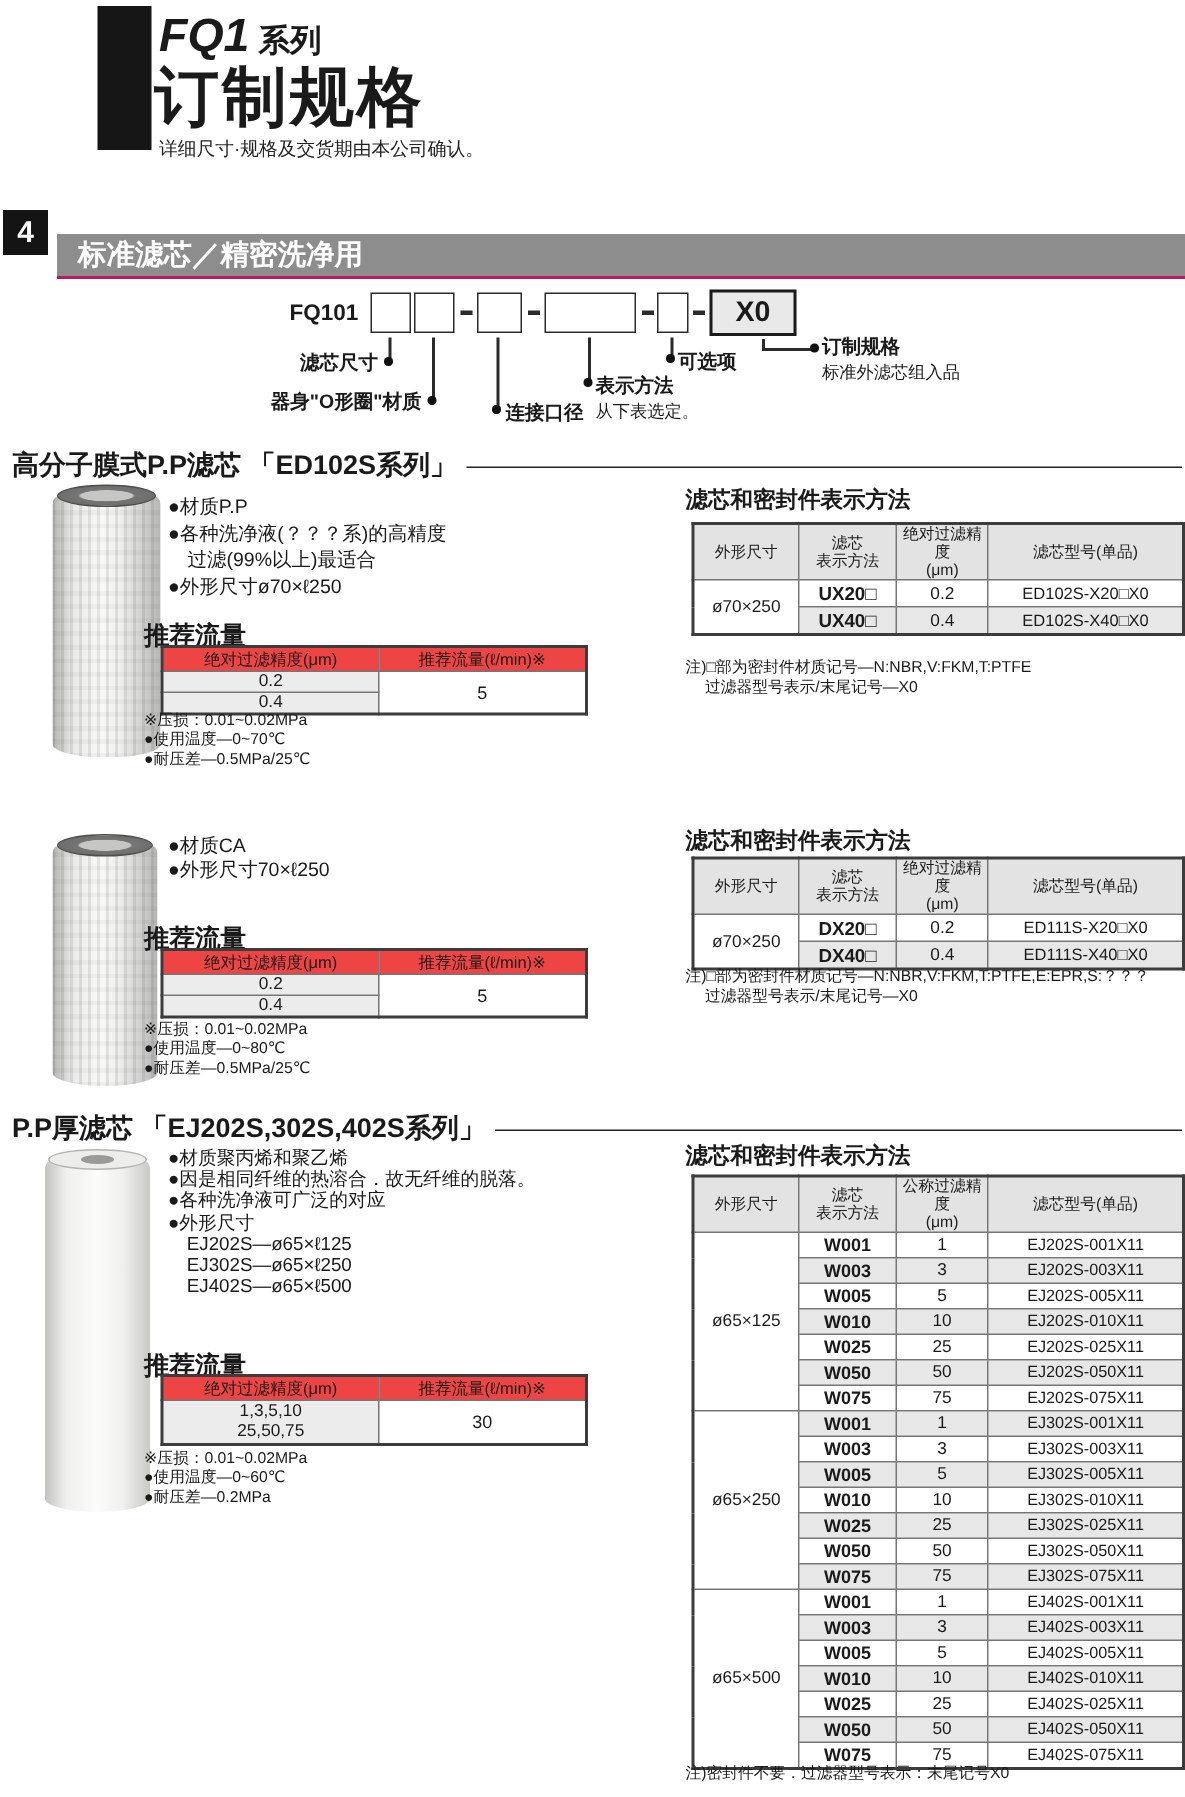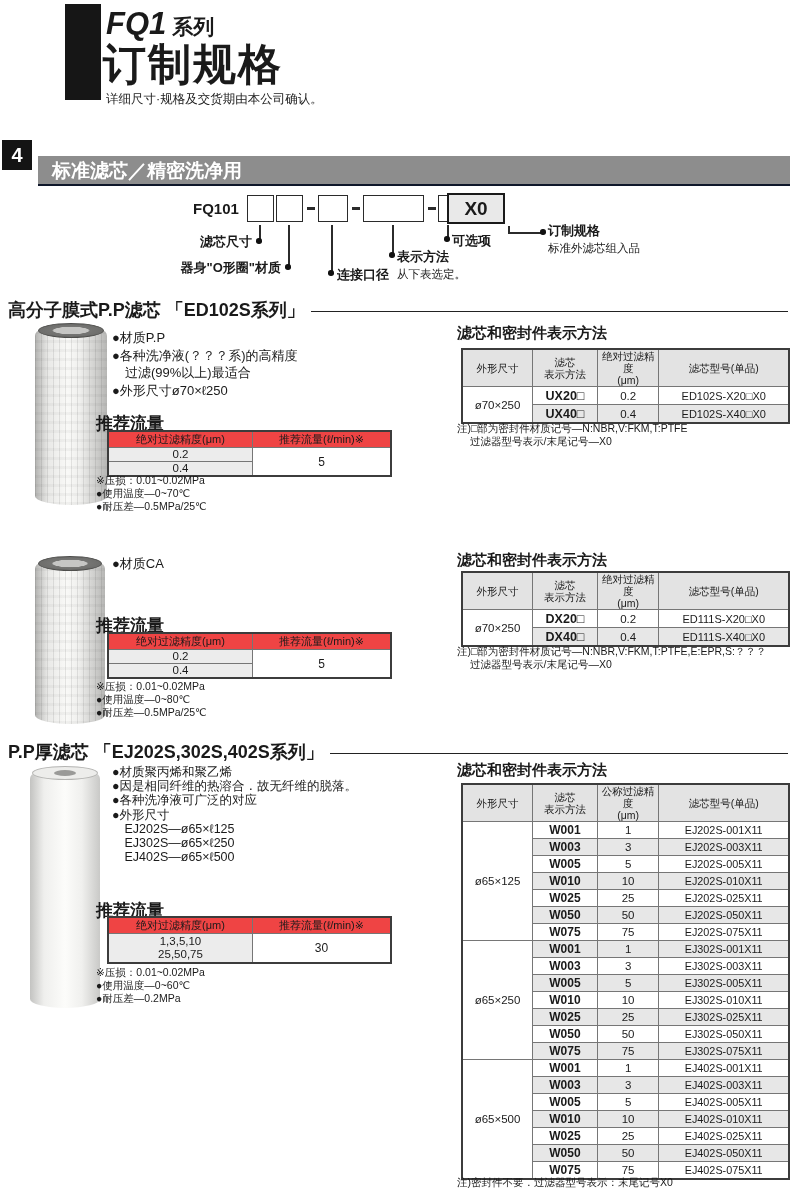--- a/index.html
+++ b/index.html
@@ -9,21 +9,21 @@
 
   
   .blackbar{background:#161616;}
   .series{font-size:31px;font-weight:900;font-style:italic;letter-spacing:0;}
   .series .suf{font-style:normal;font-size:21px;font-weight:bold;margin-left:6px;}
   .pagetitle{font-size:43px;font-weight:bold;letter-spacing:2px;}
   .pagesub{font-size:12.5px;color:#222;}
 
   
   .numbadge{width:30px;height:30px;background:#141414;color:#fff;font-size:20px;font-weight:bold;text-align:center;line-height:30px;}
-  .banner{background:#8d8d8d;color:#fff;font-size:19px;font-weight:bold;line-height:30px;padding-left:14px;border-bottom:2px solid #0f172a;box-sizing:border-box;}
+  .banner{background:#8d8d8d;color:#fff;font-size:19px;font-weight:bold;line-height:30px;padding-left:14px;border-bottom:2px solid #be185d;box-sizing:border-box;}
 
   
   .dbox{position:absolute;border:1.6px solid #2b2b2b;background:#fff;box-sizing:border-box;}
   .x0box{position:absolute;border:2.5px solid #1a1a1a;background:#e9e9e9;text-align:center;font-weight:bold;font-size:19px;line-height:27px;box-sizing:border-box;}
   .dash{position:absolute;background:#2b2b2b;height:2.5px;width:8px;}
   .lline{position:absolute;background:#2b2b2b;width:1.6px;}
   .hline{position:absolute;background:#2b2b2b;height:1.6px;}
   .dot{position:absolute;width:5.5px;height:5.5px;border-radius:50%;background:#111;}
   .dlabel{position:absolute;font-size:13px;font-weight:bold;white-space:nowrap;}
   .dlabel .sub{display:block;font-size:11.5px;font-weight:normal;margin-top:1px;}
@@ -98,21 +98,21 @@
     <div class="basecode" style="left:193px;top:8px;">FQ101</div>
     <div class="dbox" style="left:247px;top:3px;width:27px;height:27px;"></div>
     <div class="dbox" style="left:276px;top:3px;width:27px;height:27px;"></div>
     <div class="dash" style="left:307px;top:15px;"></div>
     <div class="dbox" style="left:318px;top:3px;width:30px;height:27px;"></div>
     <div class="dash" style="left:352px;top:15px;"></div>
     <div class="dbox" style="left:363px;top:3px;width:61px;height:27px;"></div>
     <div class="dash" style="left:428px;top:15px;"></div>
     <div class="dbox" style="left:438px;top:3px;width:21px;height:27px;"></div>
     <div class="dash" style="left:462px;top:15px;"></div>
-    <div class="x0box" style="left:447px;top:1px;width:58px;height:31px;">X0</div>
+    <div class="x0box" style="left:473px;top:1px;width:58px;height:31px;">X0</div>
 
     <div class="lline" style="left:259px;top:33px;height:14px;"></div>
     <div class="dot" style="left:256px;top:46px;"></div>
     <div class="dlabel" style="left:158px;top:41px;width:94px;text-align:right;">滤芯尺寸</div>
 
     <div class="lline" style="left:288px;top:33px;height:40px;"></div>
     <div class="dot" style="left:285px;top:72px;"></div>
     <div class="dlabel" style="left:126px;top:67px;width:155px;text-align:right;">器身"O形圈"材质</div>
 
     <div class="lline" style="left:331px;top:33px;height:46px;"></div>
@@ -191,33 +191,34 @@
               <td class="model">ED102S-X20□X0</td>
             </tr>
             <tr class="alt">
               <td class="code">UX40□</td>
               <td class="mic">0.4</td>
               <td class="model">ED102S-X40□X0</td>
             </tr>
           </tbody>
         </table>
       </div>
-    <div class="abs notes" style="left:457px;top:124px;">
+    <div class="abs notes" style="left:457px;top:141px;">
       <div>注)□部为密封件材质记号—N:NBR,V:FKM,T:PTFE</div>
       <div class="indent">过滤器型号表示/末尾记号—X0</div>
     </div>
   </div>
 
   <div class="abs" style="left:0;top:528px;width:790px;height:212px;">
     <div class="cartridge" style="left:35px;top:28px;width:70px;height:168px;">
         <div class="cartbody"></div>
         <div class="capdark"></div>
       </div>
     <div class="abs bullets tight" style="left:112px;top:28px;">
       <div>●材质CA</div>
+      <div>●外形尺寸70×ℓ250</div>
     </div>
     <div class="abs flowhead" style="left:96px;top:86px;">推荐流量</div>
     <div class="abs flow-table" style="left:107px;top:104px;">
         <table>
           <tbody>
             <tr>
               <th>绝对过滤精度(μm)</th>
               <th>推荐流量(ℓ/min)※</th>
             </tr>
             <tr>

